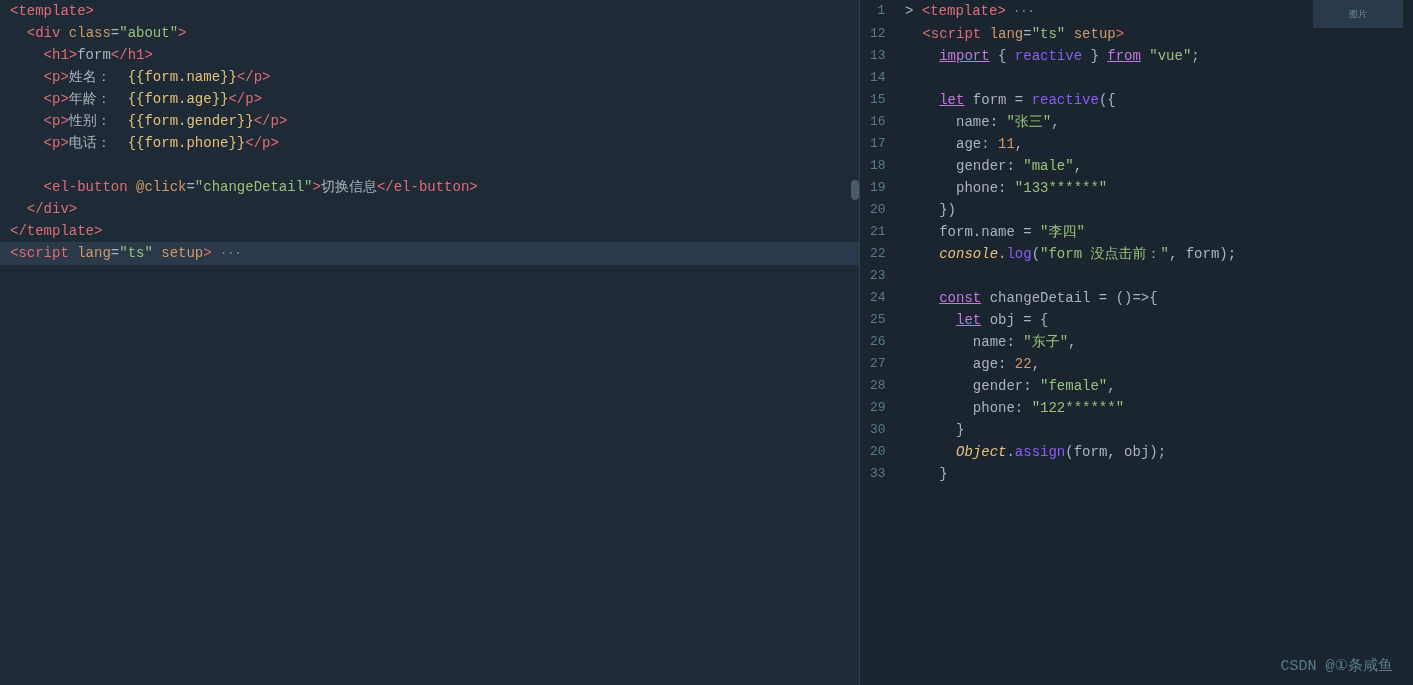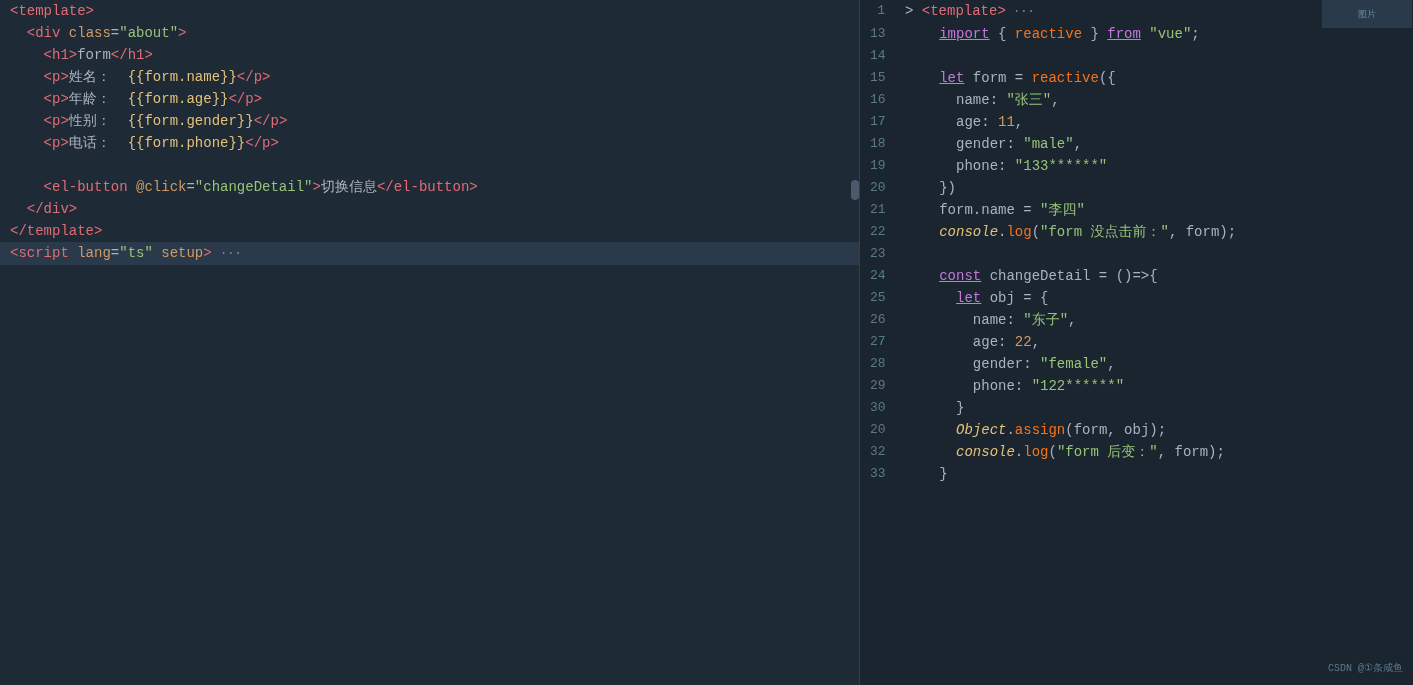--- a/index.html
+++ b/index.html
@@ -70,21 +70,21 @@
 
     
     .tag { color: #e06c75; }
     .attr { color: #d19a66; }
     .string { color: #98c379; }
     .template-var { color: #e5c07b; }
     .keyword { color: #c678dd; text-decoration: underline; }
     .text-white { color: #abb2bf; }
     .text-yellow { color: #e5c07b; }
     .text-orange { color: #d19a66; }
-    .text-blue { color: #f97316; }
+    .text-blue { color: #8b5cf6; }
     .text-italic { font-style: italic; }
 
     
     .collapse-dot {
       color: #888;
       font-size: 12px;
     }
 
     @keyframes blink {
       50% { opacity: 0; }
@@ -110,23 +110,23 @@
       display: flex;
       align-items: center;
       justify-content: center;
       font-size: 10px;
       color: #888;
     }
 
     .csdn-watermark {
       position: absolute;
       bottom: 10px;
-      right: 10px;
+      right: 20px;
       color: #5a7a8a;
-      font-size: 10px;
+      font-size: 15px;
       margin-left: 28px;
     }
   </style>
 </head>
 <body>
 
 <div class="editor-container">
 
   <div class="left-panel">
     <div class="code-area">
@@ -177,30 +177,34 @@
 
       <div class="code-line highlighted">
         <span class="line-content"><span class="tag">&lt;script </span><span class="attr">lang</span><span class="text-white">=</span><span class="string">"ts"</span><span class="text-white"> </span><span class="attr">setup</span><span class="tag">&gt;</span><span class="text-white"> </span><span class="collapse-dot">···</span></span>
       </div>
 
     </div>
     <div class="scrollbar-indicator"></div>
   </div>
 
   <div class="right-panel" style="position:relative;">
-    <div class="watermark" style="top:0;right:1px;background:#2a3a4a;width:90px;height:28px;display:flex;align-items:center;justify-content:center;">
+    <div class="watermark" style="top:0;right:10px;background:#2a3a4a;width:90px;height:28px;display:flex;align-items:center;justify-content:center;">
       <span style="font-size:9px;color:#6a8a9a;">图片</span>
     </div>
     <div class="code-area">
 
       <div class="code-line">
         <span class="line-num">1</span>
         <span class="line-content"><span class="text-white">&gt; </span><span class="tag">&lt;template&gt;</span><span class="collapse-dot"> ···</span></span>
       </div>
 
+      <div class="code-line">
+        <span class="line-num">12</span>
+        <span class="line-content">  <span class="tag">&lt;script </span><span class="attr">lang</span><span class="text-white">=</span><span class="string">"ts"</span><span class="text-white"> </span><span class="attr">setup</span><span class="tag">&gt;</span></span>
+      </div>
 
       <div class="code-line">
         <span class="line-num">13</span>
         <span class="line-content">    <span class="keyword">import</span><span class="text-white"> { </span><span class="text-blue">reactive</span><span class="text-white"> } </span><span class="keyword">from</span><span class="text-white"> </span><span class="string">"vue"</span><span class="text-white">;</span></span>
       </div>
 
       <div class="code-line">
         <span class="line-num">14</span>
         <span class="line-content">&nbsp;</span>
       </div>
@@ -283,24 +287,20 @@
       <div class="code-line">
         <span class="line-num">30</span>
         <span class="line-content">      <span class="text-white">}</span></span>
       </div>
 
       <div class="code-line">
         <span class="line-num">20</span>
         <span class="line-content">      <span class="text-italic text-yellow">Object</span><span class="text-white">.</span><span class="text-blue">assign</span><span class="text-white">(form, obj);</span></span>
       </div>
 
-      <div class="code-line">
-        <span class="line-num">32</span>
-        <span class="line-content">      <span class="text-italic text-yellow">console</span><span class="text-white">.</span><span class="text-blue">log</span><span class="text-white">(</span><span class="string">"form 后变："</span><span class="text-white">, form);</span></span>
-      </div>
 
       <div class="code-line">
         <span class="line-num">33</span>
         <span class="line-content">    <span class="text-white">}</span></span>
       </div>
 
 
     </div>
 
     <div class="csdn-watermark">

